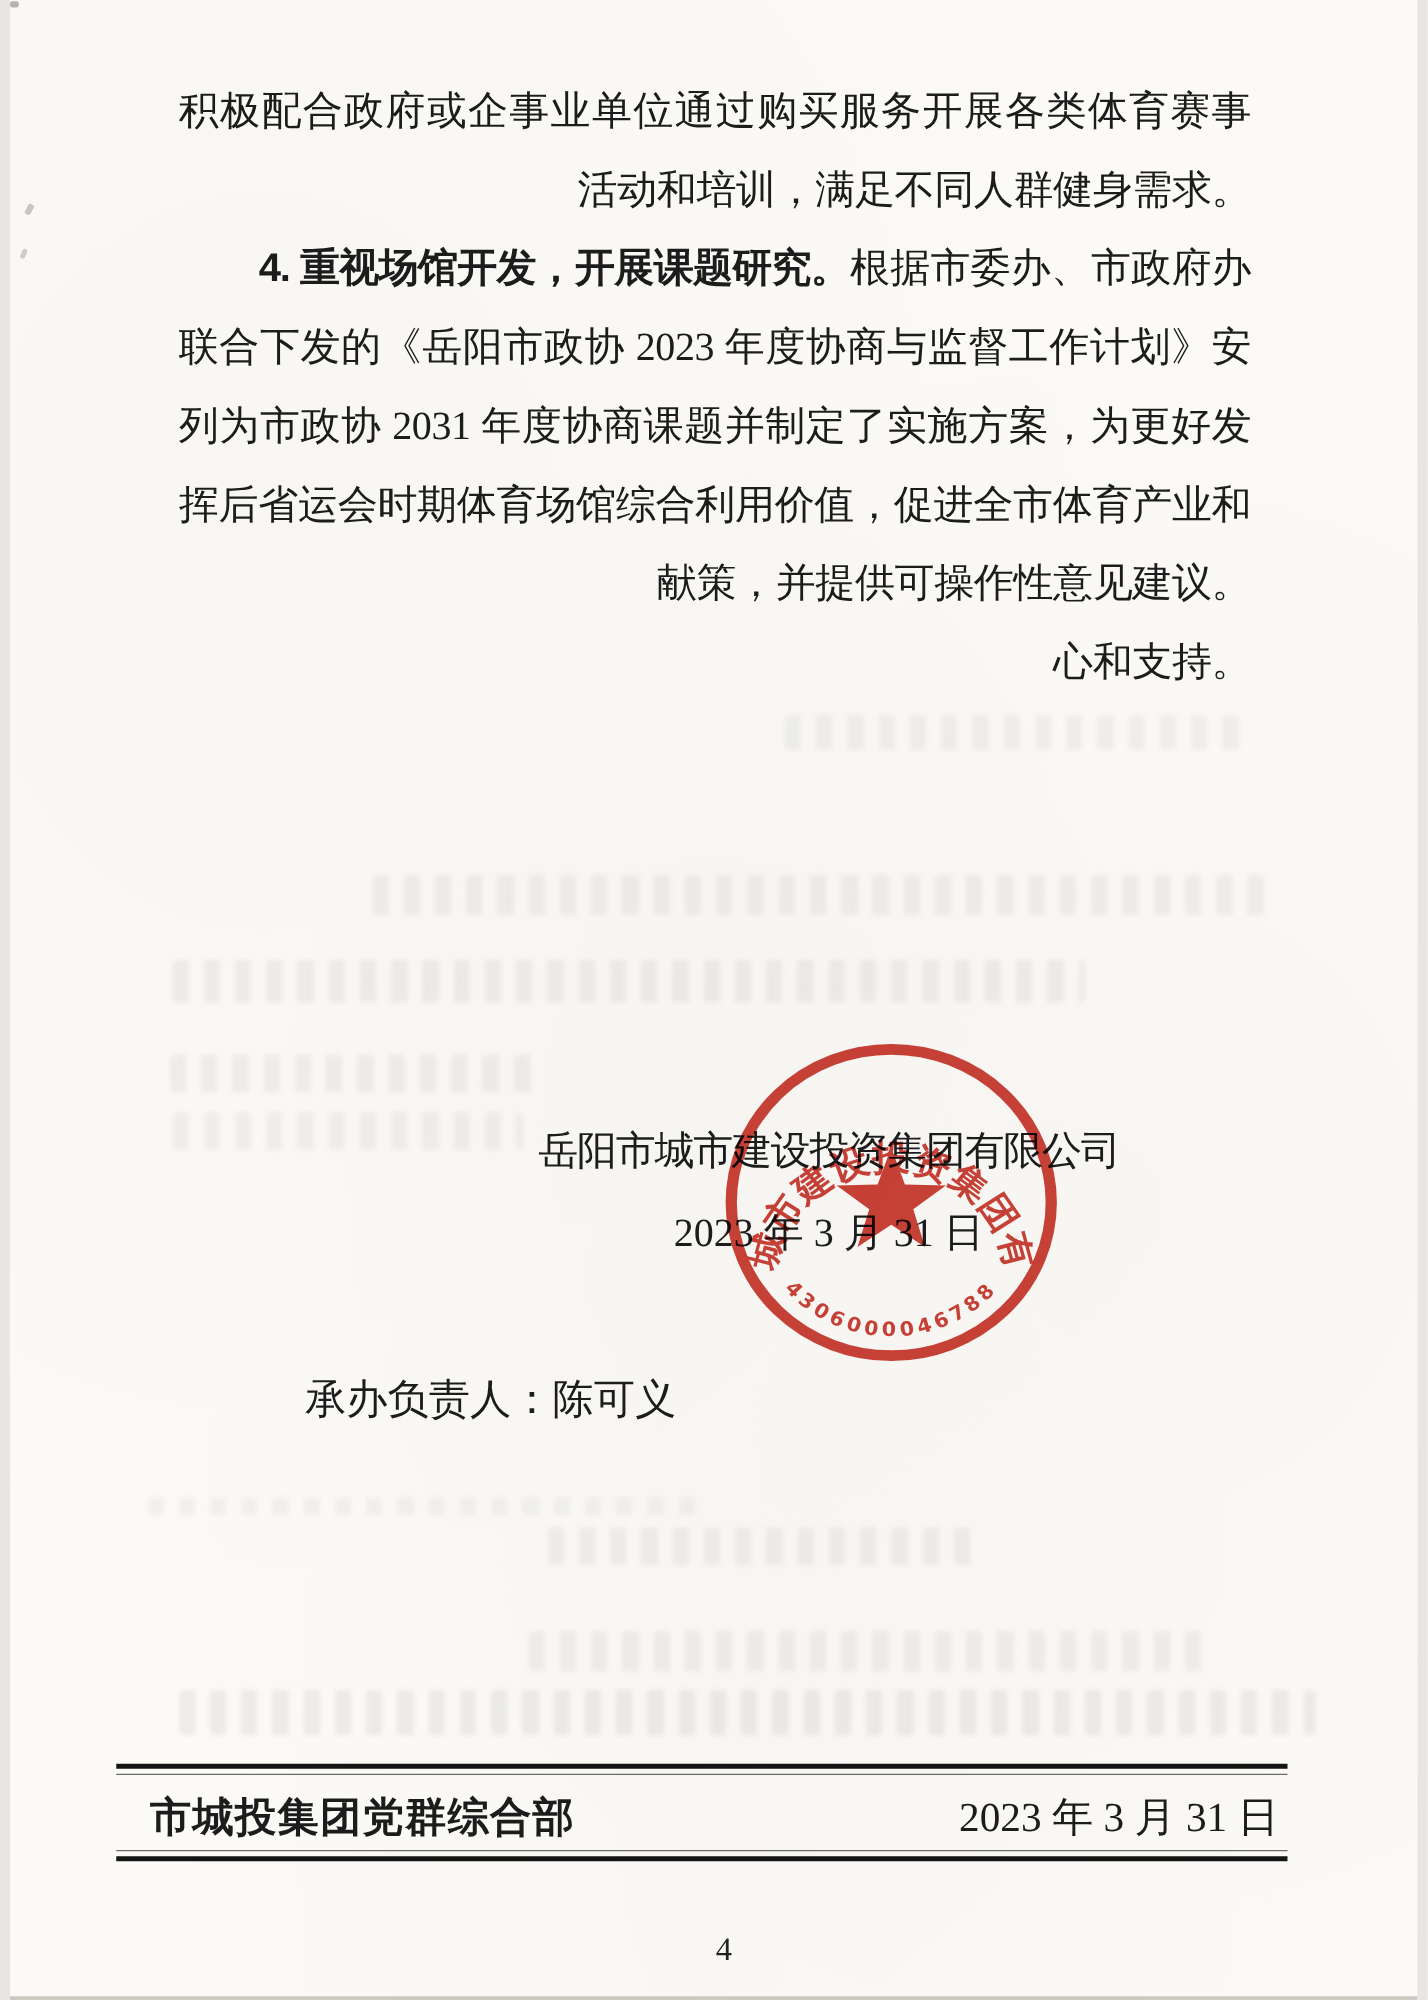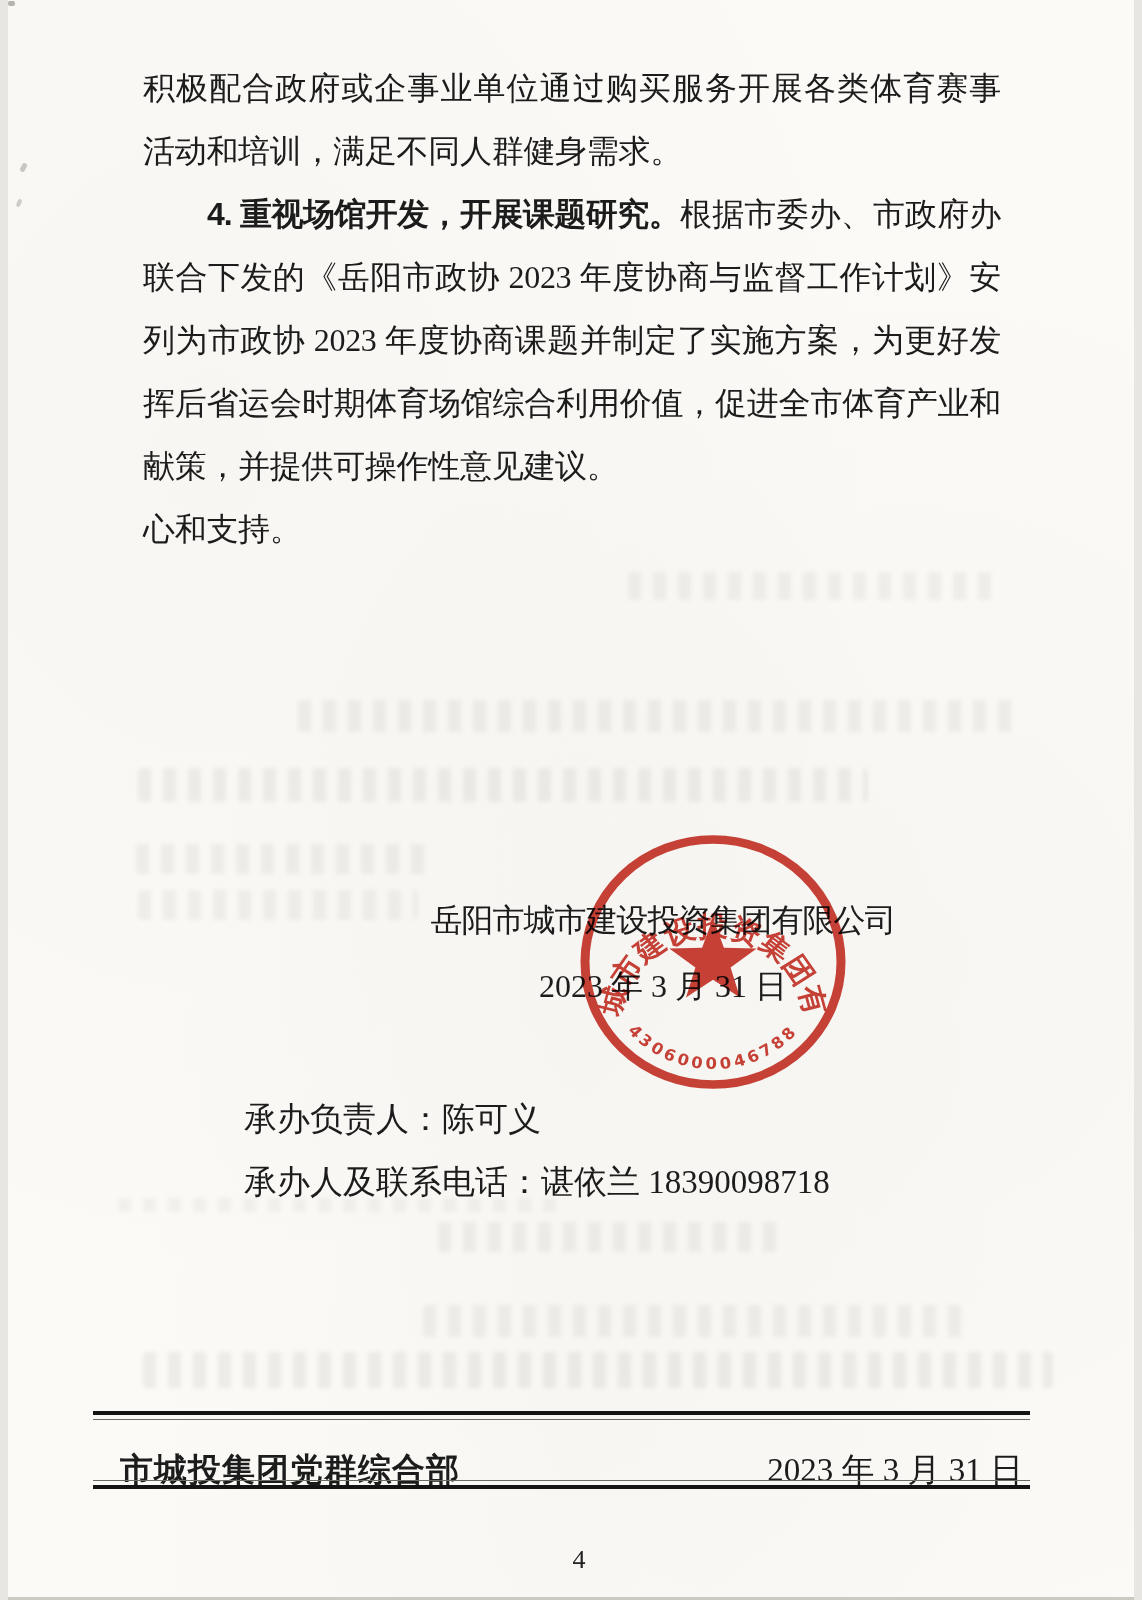--- a/index.html
+++ b/index.html
@@ -14,21 +14,21 @@
       radial-gradient(ellipse at 50% 90%, rgba(60,55,40,.015), transparent 60%);
     overflow:hidden;
     font-family:"Liberation Serif","DejaVu Serif",serif;
     color:#1c1c1c;
   }
   
   .body-text{
     position:absolute;left:135px;top:57px;width:858px;
     font-size:32px;line-height:63px;letter-spacing:-0.3px;
   }
-  .bline{white-space:nowrap;text-align:left;}
+  .bline{white-space:nowrap;text-align:right;}
   .bline.just{white-space:normal;text-align:justify;text-align-last:justify;}
   .bline.indent{text-indent:64px;}
   .bline b{font-family:"Liberation Sans","DejaVu Sans",sans-serif;font-weight:700;letter-spacing:-1px;}
   
   .sig-company{position:absolute;left:370px;top:899px;width:570px;text-align:center;
     font-size:32px;letter-spacing:-1px;z-index:2;}
   .sig-date{position:absolute;left:370px;top:965px;width:570px;text-align:center;
     font-size:32px;z-index:2;}
   
   .seal{position:absolute;left:565px;top:828px;z-index:3;mix-blend-mode:multiply;opacity:.88;}
@@ -37,41 +37,41 @@
   .contact-1{top:1097px;}
   .contact-2{top:1160px;}
   
   .rule{position:absolute;left:85px;width:937px;background:#141414;height:4px;}
   .rule-echo{position:absolute;left:85px;width:937px;background:#6b6b66;height:1px;}
   .rule-top{top:1411px;} .rule-top-echo{top:1419px;}
   .rule-bottom{top:1485px;} .rule-bottom-echo{top:1480px;}
   .footer-row{position:absolute;left:112px;top:1432px;width:903px;
     display:flex;justify-content:space-between;align-items:baseline;}
   .footer-dept{font-family:"Liberation Sans","DejaVu Sans",sans-serif;font-weight:700;
-    font-size:33px;letter-spacing:1px;margin-top:16px;}
+    font-size:33px;letter-spacing:1px;}
   .footer-date{font-size:33px;}
   .page-number{position:absolute;left:0;top:1545px;width:1142px;text-align:center;
     font-size:26px;color:#222;}
   
   .smudge{position:absolute;filter:blur(2px);border-radius:4px;
     background:repeating-linear-gradient(90deg, rgba(104,102,92,.16) 0 13px, rgba(104,102,92,0) 13px 25px);}
   .speck{position:absolute;background:#9a968e;border-radius:2px;}
   .edge-bottom{position:absolute;left:0;bottom:0;width:100%;height:3px;background:#ccc9c3;}
 </style>
 </head>
 <body>
 
 <div class="page">
 
   <div class="body-text">
       <div class="bline just">积极配合政府或企事业单位通过购买服务开展各类体育赛事</div>
       <div class="bline">活动和培训，满足不同人群健身需求。</div>
       <div class="bline indent just"><b>4. 重视场馆开发，开展课题研究。</b>根据市委办、市政府办</div>
       <div class="bline just">联合下发的《岳阳市政协 2023 年度协商与监督工作计划》安</div>
-      <div class="bline just">列为市政协 2023 年度协商课题并制定了实施方案，为更好发</div>
+      <div class="bline just">列为市政协 2031 年度协商课题并制定了实施方案，为更好发</div>
       <div class="bline just">挥后省运会时期体育场馆综合利用价值，促进全市体育产业和</div>
       <div class="bline">献策，并提供可操作性意见建议。</div>
       <div class="bline">心和支持。</div>
     </div>
 
   <div class="smudge" style="left:620px;top:572px;width:370px;height:28px;opacity:.45;"></div>
   <div class="smudge" style="left:290px;top:700px;width:715px;height:32px;opacity:.5;"></div>
   <div class="smudge" style="left:130px;top:768px;width:730px;height:34px;opacity:.55;"></div>
   <div class="smudge" style="left:128px;top:844px;width:295px;height:30px;opacity:.5;"></div>
   <div class="smudge" style="left:130px;top:890px;width:280px;height:30px;opacity:.45;"></div>
@@ -94,21 +94,20 @@
       <text font-size="30" font-weight="bold" letter-spacing="0.5" font-family="Liberation Serif, DejaVu Serif, serif">
         <textPath href="#ringPath" startOffset="50%" text-anchor="middle">岳阳市城市建设投资集团有限公司</textPath>
       </text>
       <text font-size="16.5" font-weight="bold" letter-spacing="3.5" font-family="DejaVu Sans, Liberation Sans, sans-serif">
         <textPath href="#codePath" startOffset="50%" text-anchor="middle">4306000046788</textPath>
       </text>
     </g>
   </svg>
 
   <div class="contact-line contact-1">承办负责人：陈可义</div>
-  <div class="contact-line contact-2">承办人及联系电话：谌依兰 18390098718</div>
 
   <div class="rule rule-top"></div>
   <div class="rule-echo rule-top-echo"></div>
   <div class="footer-row">
     <span class="footer-dept">市城投集团党群综合部</span>
     <span class="footer-date">2023 年 3 月 31 日</span>
   </div>
   <div class="rule-echo rule-bottom-echo"></div>
   <div class="rule rule-bottom"></div>
 

